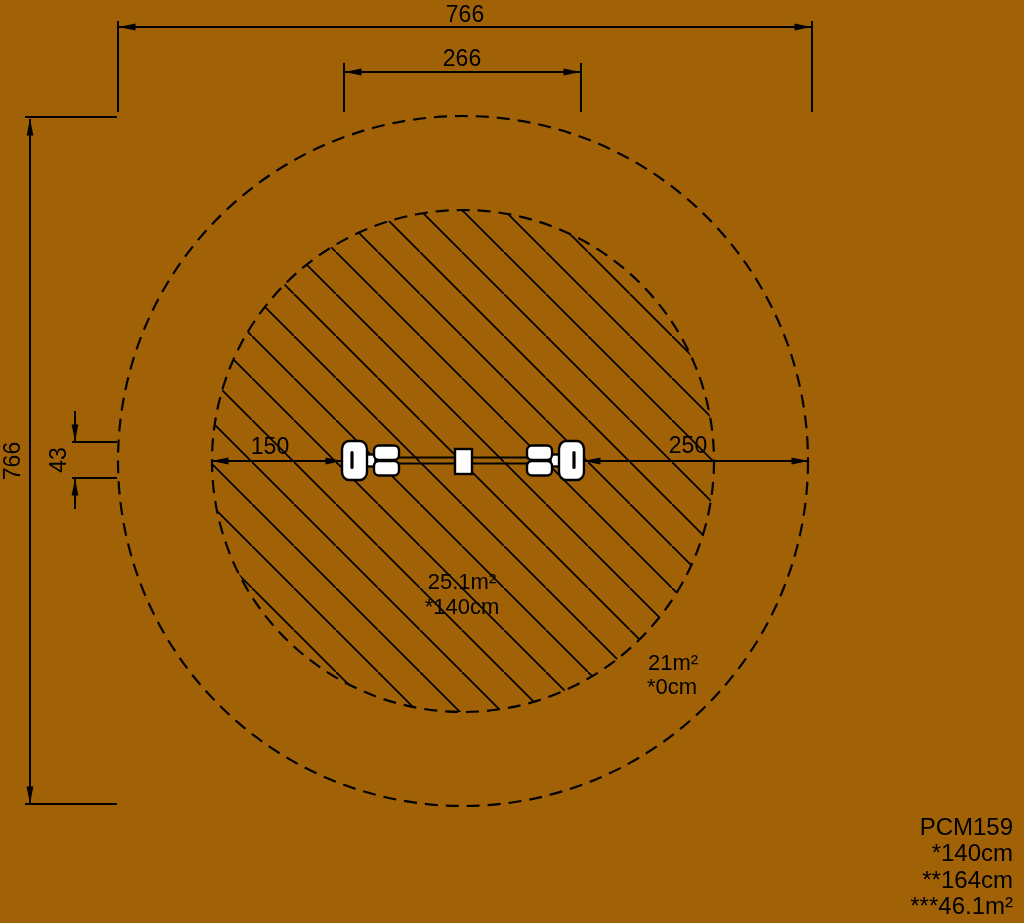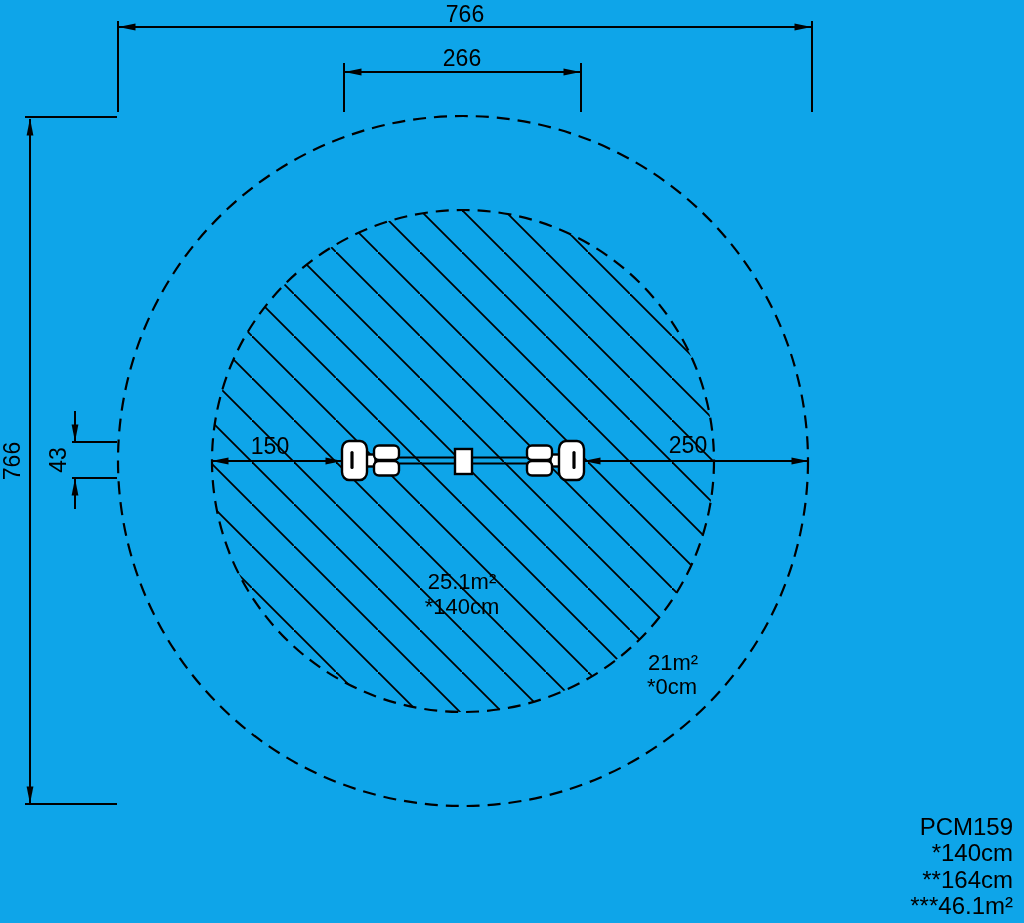--- a/index.html
+++ b/index.html
@@ -4,21 +4,21 @@
 <style>
   html, body {
     margin: 0;
     padding: 0;
     background: #ffffff;
   }
   .stage {
     position: relative;
     width: 1024px;
     height: 923px;
-    background: #0ea5e9;
+    background: #a16207;
     overflow: hidden;
     text-decoration: underline;
   }
   svg {
     display: block;
     font-family: "Liberation Sans", sans-serif;
   }
   .dim-text {
     font-size: 23px;
     fill: #000000;

